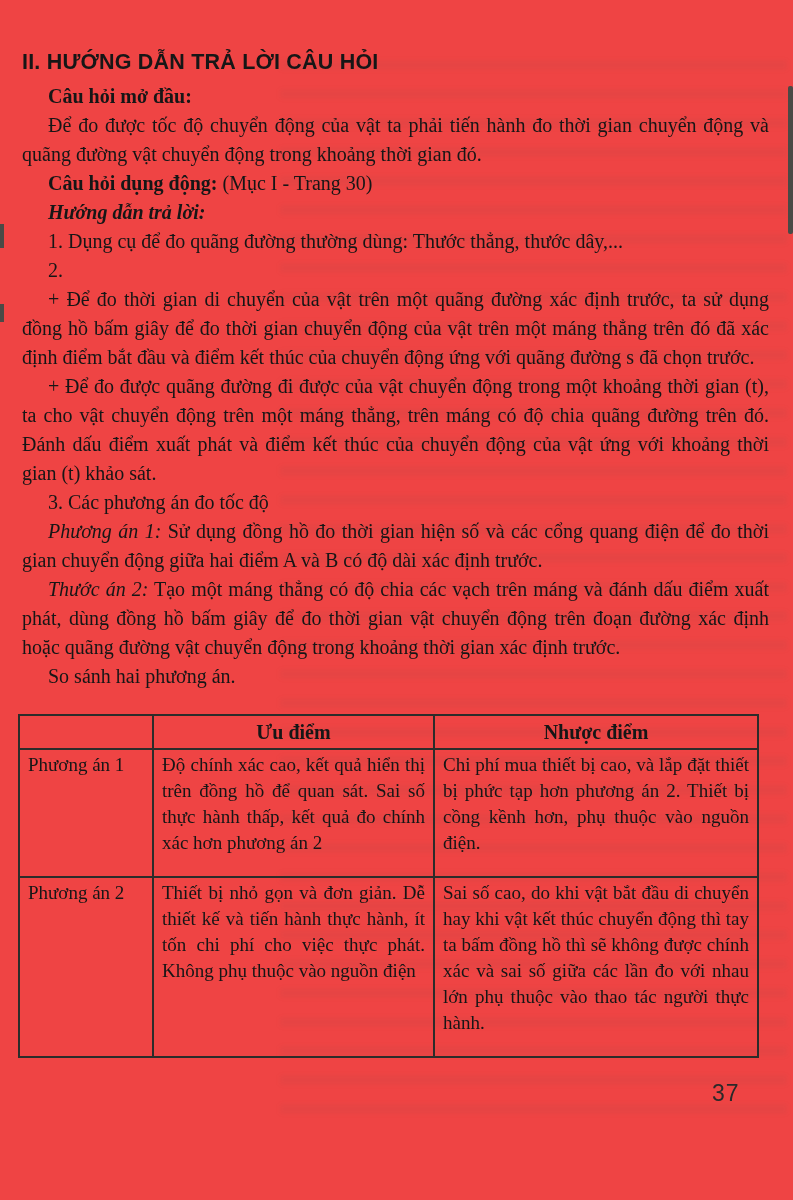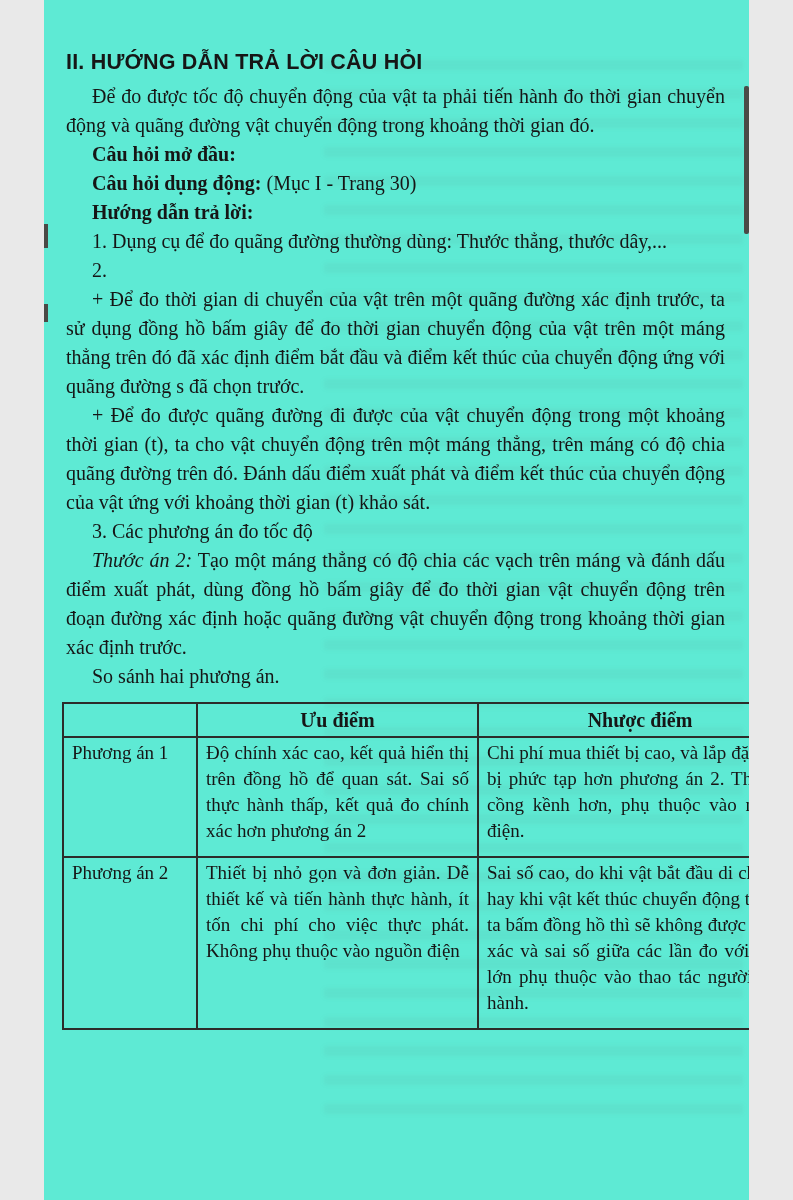--- a/index.html
+++ b/index.html
@@ -1,22 +1,22 @@
 <!DOCTYPE html>
 <html lang="vi"><head>
 <meta charset="utf-8">
 <style>
   * { box-sizing: border-box; }
   html, body { margin: 0; padding: 0; background: #e9e9e9; }
   .page {
     position: relative;
-    width: 705px;
+    width: 793px;
     height: 1200px;
     margin: 0 auto;
-    background: #5eead4;
+    background: #ef4444;
     color: #161616;
     font-family: "Liberation Serif", serif;
     overflow: hidden;
   }
   
   .bleed {
     position: absolute;
     top: 60px; left: 280px; right: 6px; bottom: 80px;
     background: repeating-linear-gradient(
       180deg,
@@ -36,35 +36,35 @@
   .heading {
     font-family: "Liberation Sans", sans-serif;
     font-weight: bold;
     font-size: 21.5px;
     letter-spacing: 0.2px;
     margin: 0 0 7px 0;
   }
   p { margin: 0; font-size: 20px; line-height: 29px; text-align: justify; }
   .indent { text-indent: 26px; }
   .b  { font-weight: bold; }
-  .bi { font-weight: bold; }
+  .bi { font-weight: bold; font-style: italic; }
   .i  { font-style: italic; }
 
   table.compare {
     border-collapse: collapse;
     table-layout: fixed;
     width: 739px;
-    margin: 11px 0 0 -4px;
+    margin: 23px 0 0 -4px;
   }
   table.compare th, table.compare td {
     border: 2px solid #2c2c2a;
     vertical-align: top;
     font-size: 19px;
     line-height: 26px;
-    padding: 2px 8px 12px 8px;
+    padding: 2px 8px 20px 8px;
   }
   table.compare th {
     font-size: 20px;
     font-weight: bold;
     text-align: center;
     padding: 3px 4px;
   }
   td.rowlabel { text-align: left; padding-left: 10px; white-space: nowrap; }
   td.celltext { text-align: justify; }
 
@@ -84,38 +84,39 @@
 <div class="page">
   <div class="bleed"></div>
   <div class="artifact right-streak"></div>
   <div class="artifact left-mark-1"></div>
   <div class="artifact left-mark-2"></div>
 
   <div class="content">
 
     <h1 class="heading">II. HƯỚNG DẪN TRẢ LỜI CÂU HỎI</h1>
 
+    <p class="indent b">Câu hỏi mở đầu:</p>
+
     <p class="indent">Để đo được tốc độ chuyển động của vật ta phải tiến hành đo thời gian chuyển động và quãng đường vật chuyển động trong khoảng thời gian đó.</p>
-
-    <p class="indent b">Câu hỏi mở đầu:</p>
 
     <p class="indent"><span class="b">Câu hỏi dụng động:</span><span> (Mục I - Trang 30)</span></p>
 
     <p class="indent bi">Hướng dẫn trả lời:</p>
 
     <p class="indent">1.  Dụng cụ để đo quãng đường thường dùng: Thước thẳng, thước dây,...</p>
 
     <p class="indent">2.</p>
 
     <p class="indent">+ Để đo thời gian di chuyển của vật trên một quãng đường xác định trước, ta sử dụng đồng hồ bấm giây để đo thời gian chuyển động của vật trên một máng thẳng trên đó đã xác định điểm bắt đầu và điểm kết thúc của chuyển động ứng với quãng đường s đã chọn trước.</p>
 
     <p class="indent">+ Để đo được quãng đường đi được của vật chuyển động trong một khoảng thời gian (t), ta cho vật chuyển động trên một máng thẳng, trên máng có độ chia quãng đường trên đó. Đánh dấu điểm xuất phát và điểm kết thúc của chuyển động của vật ứng với khoảng thời gian (t) khảo sát.</p>
 
     <p class="indent">3. Các phương án đo tốc độ</p>
 
+    <p class="indent"><span class="i">Phương án 1:</span><span> Sử dụng đồng hồ đo thời gian hiện số và các cổng quang điện để đo thời gian chuyển động giữa hai điểm A và B có độ dài xác định trước.</span></p>
 
     <p class="indent"><span class="i">Thước án 2:</span><span> Tạo một máng thẳng có độ chia các vạch trên máng và đánh dấu điểm xuất phát, dùng đồng hồ bấm giây để đo thời gian vật chuyển động trên đoạn đường xác định hoặc quãng đường vật chuyển động trong khoảng thời gian xác định trước.</span></p>
 
     <p class="indent">So sánh hai phương án.</p>
 
     <table class="compare">
       <colgroup>
         <col style="width:134px">
         <col style="width:281px">
         <col style="width:324px">

